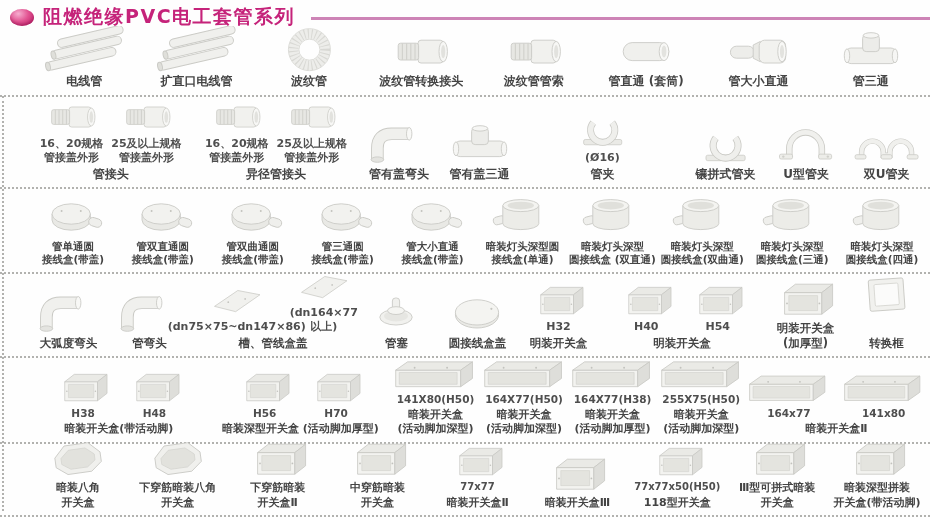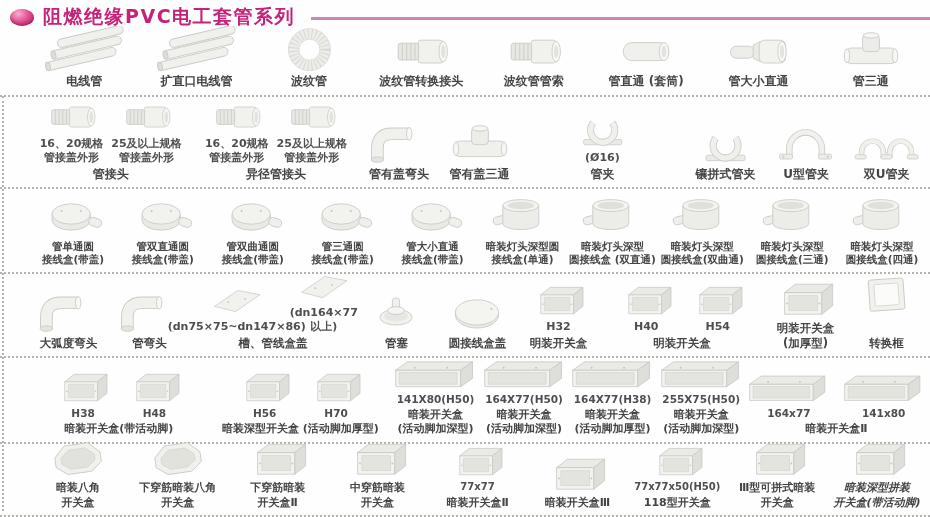--- a/index.html
+++ b/index.html
@@ -984,21 +984,21 @@
                   <polygon points="33,31 81,31 81,56 33,56" fill="#e4e4df" stroke="#d0d0cb" stroke-width="1"></polygon>
                   <circle cx="30" cy="44" r="1.5" fill="#c2c2bd"></circle>
                   <circle cx="84" cy="44" r="1.5" fill="#c2c2bd"></circle>
                 </svg>
               </div>
             </div>
           </div>
           <div class="lbl">Ⅲ型可拼式暗装
 开关盒</div>
         </div>
-        <div class="cell" style="flex-grow: 1; font-style: italic;">
+        <div class="cell" style="flex-grow: 1;">
           <div class="items">
             <div class="item">
               <div class="shape" data-shape="box">
                 <svg xmlns="http://www.w3.org/2000/svg" viewBox="0 0 120 70">
                   <polygon points="26,26 88,26 88,62 26,62" fill="#f3f3f0" stroke="#c8c8c3" stroke-width="1.4"></polygon>
                   <polygon points="26,26 44,12 106,12 88,26" fill="#eaeae6" stroke="#c8c8c3" stroke-width="1.4"></polygon>
                   <polygon points="88,26 106,12 106,48 88,62" fill="#dededa" stroke="#c8c8c3" stroke-width="1.4"></polygon>
                   <polygon points="33,31 81,31 81,56 33,56" fill="#e4e4df" stroke="#d0d0cb" stroke-width="1"></polygon>
                   <circle cx="30" cy="44" r="1.5" fill="#c2c2bd"></circle>
                   <circle cx="84" cy="44" r="1.5" fill="#c2c2bd"></circle>

